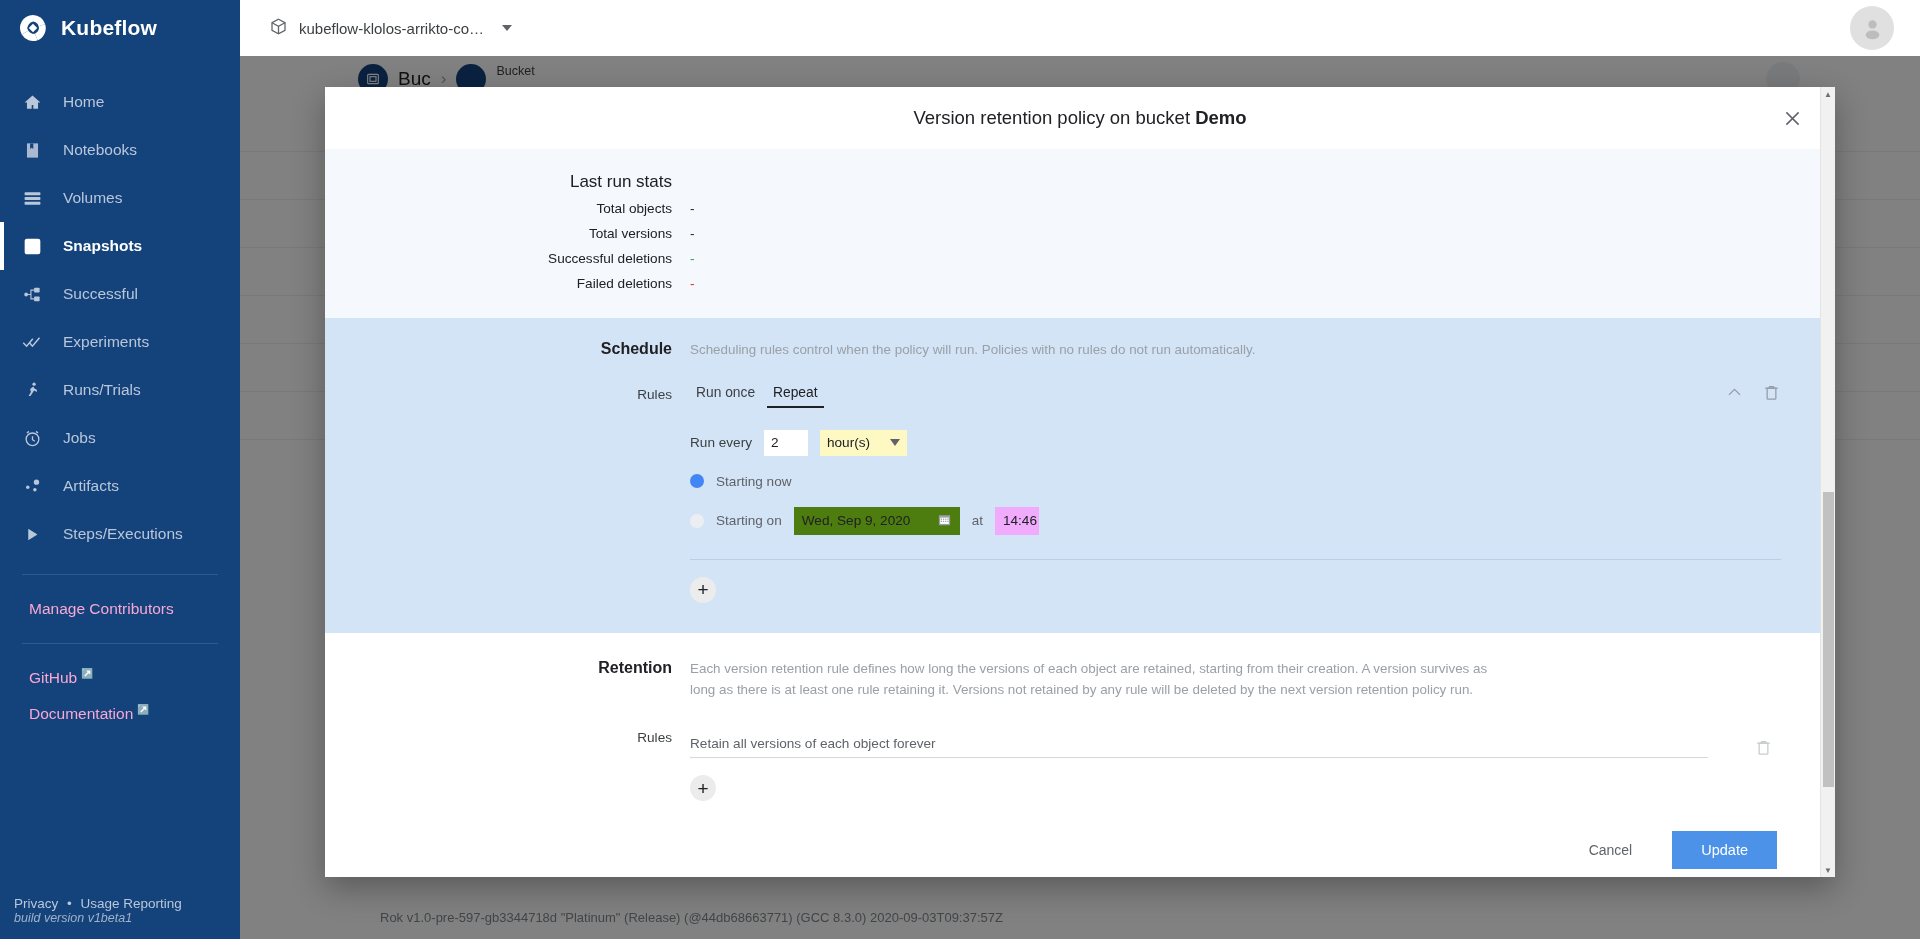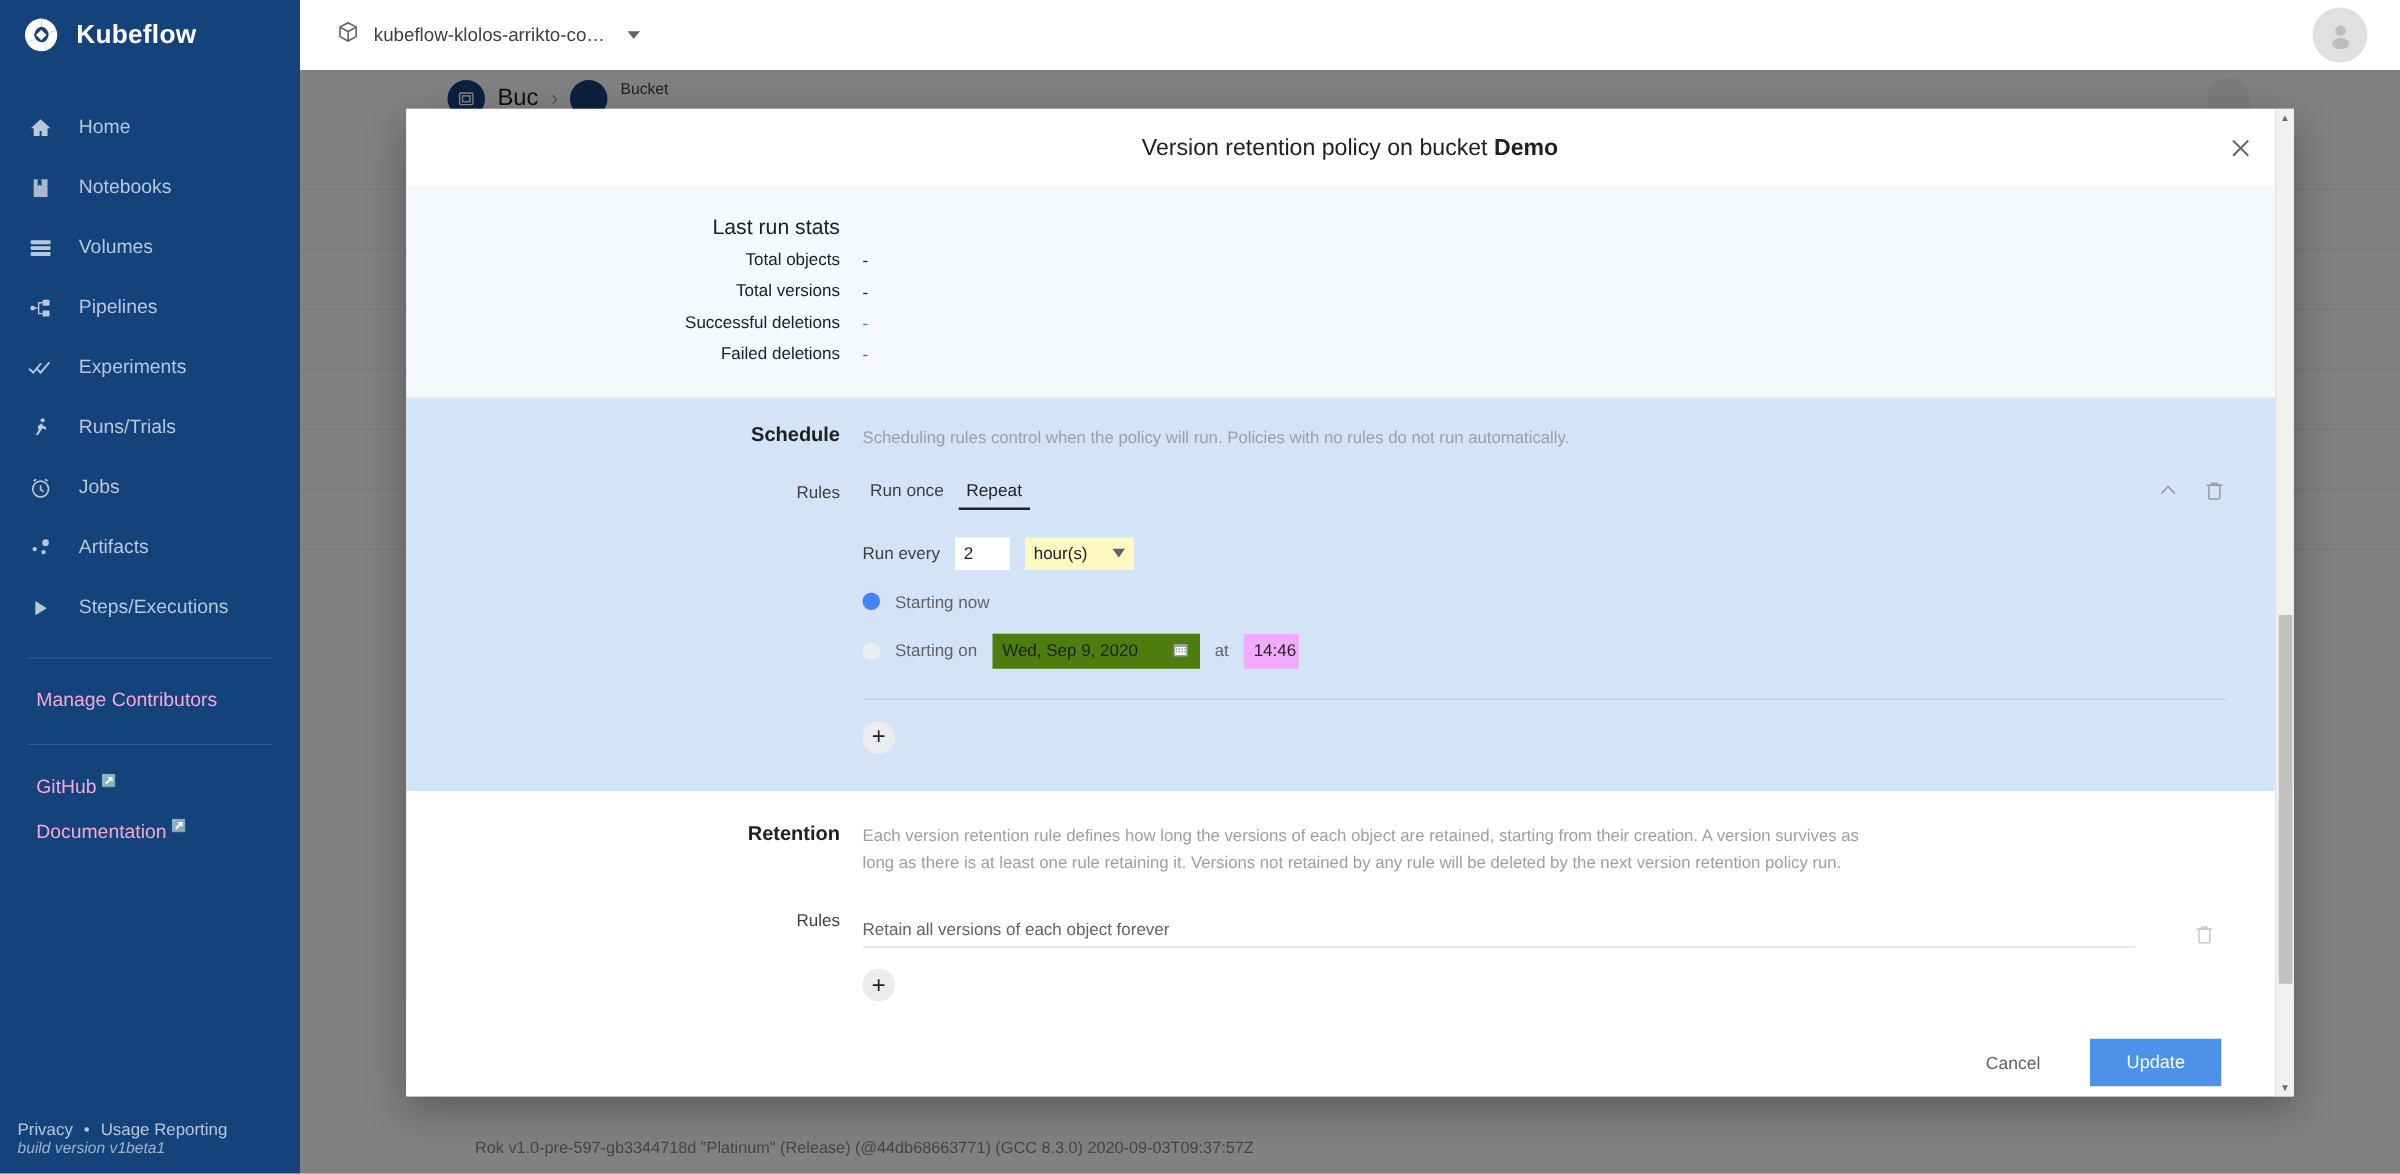--- a/index.html
+++ b/index.html
@@ -252,30 +252,40 @@
       <div class="nav-item">
         <span class="ic">
           <svg viewBox="0 0 24 24" width="19" height="19" fill="#b9c7da">
               <rect x="2" y="4" width="20" height="4" rx="1"></rect>
               <rect x="2" y="10" width="20" height="4" rx="1"></rect>
               <rect x="2" y="16" width="20" height="4" rx="1"></rect>
             </svg>
         </span>
         <span class="nav-label">Volumes</span>
       </div>
+      <div class="nav-item active">
+        <span class="ic">
+          <svg viewBox="0 0 24 24" width="19" height="19" fill="none" stroke="#ffffff" stroke-width="1.8">
+              <rect x="3" y="3" width="18" height="18" rx="2"></rect>
+              <rect x="7" y="7" width="10" height="10" rx="1"></rect>
+              <rect x="10.5" y="10.5" width="3" height="3" fill="#ffffff"></rect>
+            </svg>
+        </span>
+        <span class="nav-label">Snapshots</span>
+      </div>
       <div class="nav-item">
         <span class="ic">
           <svg viewBox="0 0 24 24" width="19" height="19" fill="#b9c7da">
               <circle cx="4" cy="12" r="2.4"></circle>
               <rect x="14" y="3.5" width="7" height="6" rx="1"></rect>
               <rect x="14" y="14.5" width="7" height="6" rx="1"></rect>
               <path d="M6 12h4v-5.5h4M6 12h4v5.5h4" stroke="#b9c7da" stroke-width="1.4" fill="none"></path>
             </svg>
         </span>
-        <span class="nav-label">Pipelines</span>
+        <span class="nav-label">Successful</span>
       </div>
       <div class="nav-item">
         <span class="ic">
           <svg viewBox="0 0 24 24" width="20" height="20" fill="none" stroke="#b9c7da" stroke-width="1.8">
               <path d="M1.5 13l4 4L13 8"></path>
               <path d="M9 13l3.5 4L21 7"></path>
             </svg>
         </span>
         <span class="nav-label">Experiments</span>
       </div>

